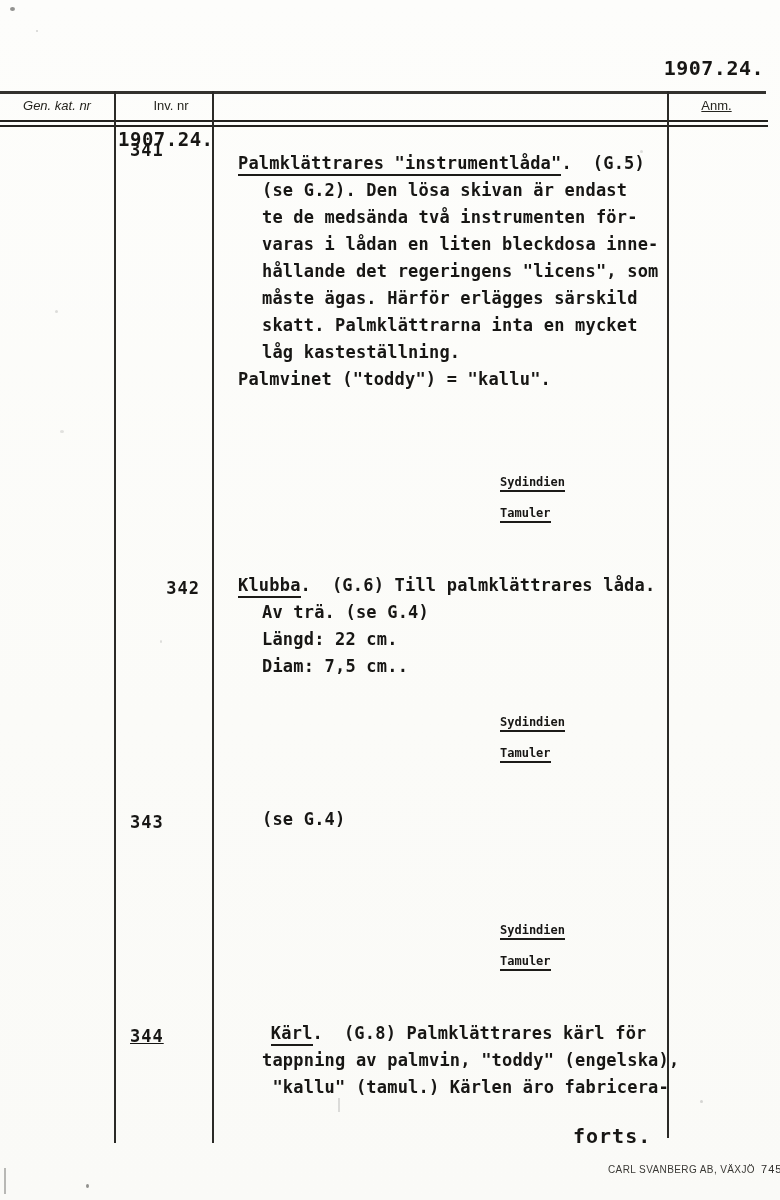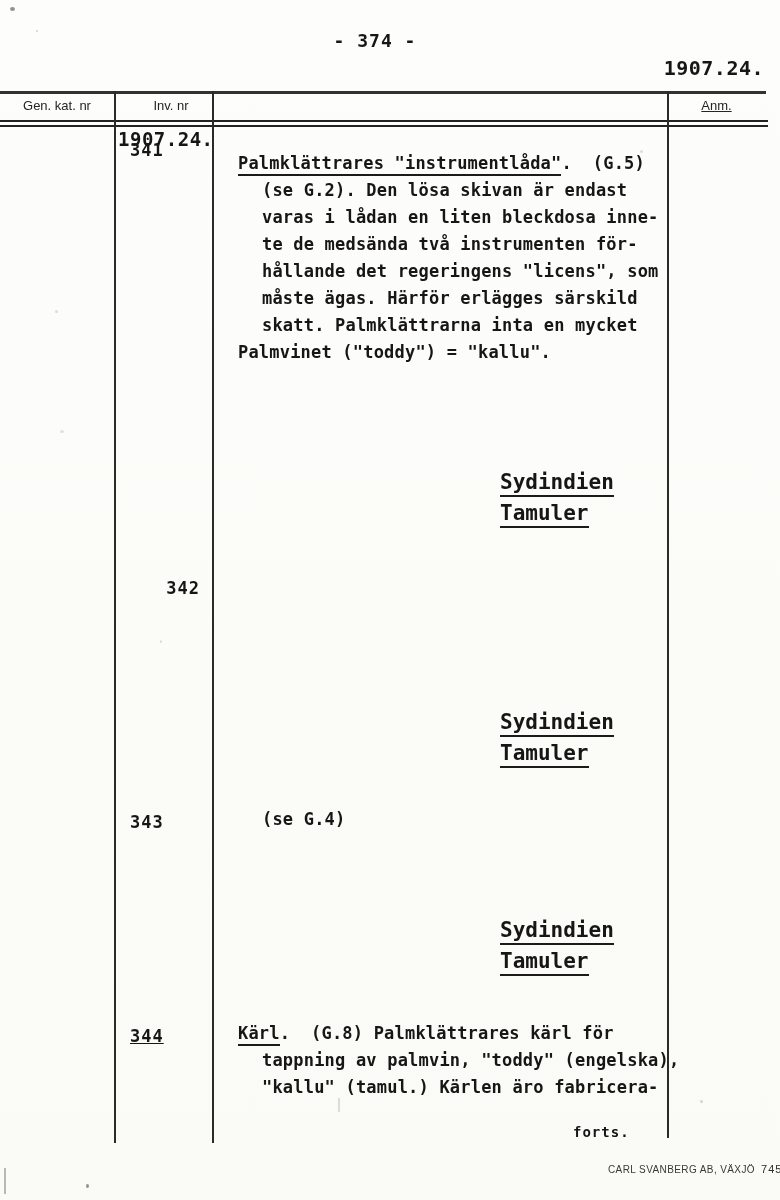--- a/index.html
+++ b/index.html
@@ -13,92 +13,98 @@
   .heading-right{top:56px;right:16px;font-size:20px;letter-spacing:0.5px;}
   .hline{position:absolute;left:0;background:#23221f;}
   .rule-top{top:91px;width:766px;height:3px;background:#33322e;}
   .rule-dbl1{top:120px;width:768px;height:2px;}
   .rule-dbl2{top:125px;width:768px;height:2px;}
   .vline{position:absolute;width:2px;background:#2b2a27;top:91px;}
   .v1{left:114px;height:1052px;}
   .v2{left:212px;height:1052px;}
   .v3{left:667px;height:1047px;}
   .colhead{top:98px;font-size:13px;color:#26251f;text-align:center;position:absolute;}
-  .ch1{left:0;width:114px;}
+  .ch1{left:0;width:114px;font-style:italic;}
   .ch2{left:114px;width:114px;}
   .ch4{left:667px;width:99px;text-decoration:underline;}
   .group-nr{left:118px;top:128px;font-size:19px;letter-spacing:0.5px;}
   .inv{left:130px;width:70px;text-align:left;font-size:17px;letter-spacing:1px;}
   .content{font-size:17px;line-height:27px;letter-spacing:0.2px;}
   .line{white-space:pre;}
   .indent{padding-left:24px;}
   .u{border-bottom:2.5px solid #1c1b18;padding-bottom:1px;}
-  .prov{left:500px;font-size:21px;line-height:28px;}
+  .prov{left:500px;font-size:12px;line-height:28px;}
   .prov .line{margin-bottom:3px;}
-  .forts{left:573px;top:1124px;font-size:14px;letter-spacing:1px;}
+  .forts{left:573px;top:1124px;font-size:20px;letter-spacing:1px;}
   .printer{top:1159px;left:608px;color:#3a3935;white-space:nowrap;}
   .printer .small{font-size:10px;letter-spacing:0.4px;}
   .printer .code{font-size:11px;margin-left:6px;letter-spacing:1px;color:#2e2d2a;}
   .speck{position:absolute;background:rgba(40,40,38,0.5);border-radius:50%;}
   .smudge{position:absolute;background:rgba(60,60,58,0.35);}
 </style>
 </head>
 <body>
 
 <div class="sheet">
 
-  <div class="abs pageno mono">- 374 -</div>
   <div class="abs heading-right mono">1907.24.</div>
 
   <div class="hline rule-top"></div>
   <div class="hline rule-dbl1"></div>
   <div class="hline rule-dbl2"></div>
   <div class="vline v1"></div>
   <div class="vline v2"></div>
   <div class="vline v3"></div>
 
   <div class="colhead ch1 sans">Gen. kat. nr</div>
   <div class="colhead ch2 sans">Inv. nr</div>
   <div class="colhead ch4 sans">Anm.</div>
 
   <div class="abs group-nr mono">1907.24.</div>
 
   <div class="abs inv mono" style="top:140px;">341</div>
   <div class="abs content mono" style="left:238px;top:150px;">
     <div class="line"><span class="u">Palmklättrares "instrumentlåda"</span><span>.  (G.5)</span></div>
     <div class="line indent">(se G.2). Den lösa skivan är endast</div>
+    <div class="line indent">te de medsända två instrumenten för-</div>
     <div class="line indent">varas i lådan en liten bleckdosa inne-</div>
-    <div class="line indent">te de medsända två instrumenten för-</div>
     <div class="line indent">hållande det regeringens "licens", som</div>
     <div class="line indent">måste ägas. Härför erlägges särskild</div>
     <div class="line indent">skatt. Palmklättrarna inta en mycket</div>
+    <div class="line indent">låg kasteställning.</div>
     <div class="line">Palmvinet ("toddy") = "kallu".</div>
   </div>
   <div class="abs prov mono" style="top:468px;">
     <div class="line"><span class="u">Sydindien</span></div>
     <div class="line"><span class="u">Tamuler</span></div>
   </div>
 
   <div class="abs inv mono" style="top:578px;text-align:right;">342</div>
+  <div class="abs content mono" style="left:238px;top:572px;">
+    <div class="line"><span class="u">Klubba</span><span>.  (G.6) Till palmklättrares låda.</span></div>
+    <div class="line indent">Av trä. (se G.4)</div>
+    <div class="line indent">Längd: 22 cm.</div>
+    <div class="line indent">Diam: 7,5 cm..</div>
+  </div>
   <div class="abs prov mono" style="top:708px;">
     <div class="line"><span class="u">Sydindien</span></div>
     <div class="line"><span class="u">Tamuler</span></div>
   </div>
 
   <div class="abs inv mono" style="top:812px;">343</div>
   <div class="abs content mono" style="left:238px;top:806px;">
     <div class="line indent">(se G.4)</div>
   </div>
   <div class="abs prov mono" style="top:916px;">
     <div class="line"><span class="u">Sydindien</span></div>
     <div class="line"><span class="u">Tamuler</span></div>
   </div>
 
   <div class="abs inv mono" style="top:1026px;text-decoration:underline;">344</div>
-  <div class="abs content mono" style="left:238px;top:1020px;">
+  <div class="abs content mono" style="left:238px;top:1020px;text-align:center;">
     <div class="line"><span class="u">Kärl</span><span>.  (G.8) Palmklättrares kärl för</span></div>
     <div class="line indent">tappning av palmvin, "toddy" (engelska),</div>
     <div class="line indent">"kallu" (tamul.) Kärlen äro fabricera-</div>
   </div>
 
   <div class="abs forts mono">forts.</div>
 
   <div class="abs printer sans">
     <span class="small">CARL SVANBERG AB, VÄXJÖ</span><span class="code">7451 4 69</span>
   </div>

